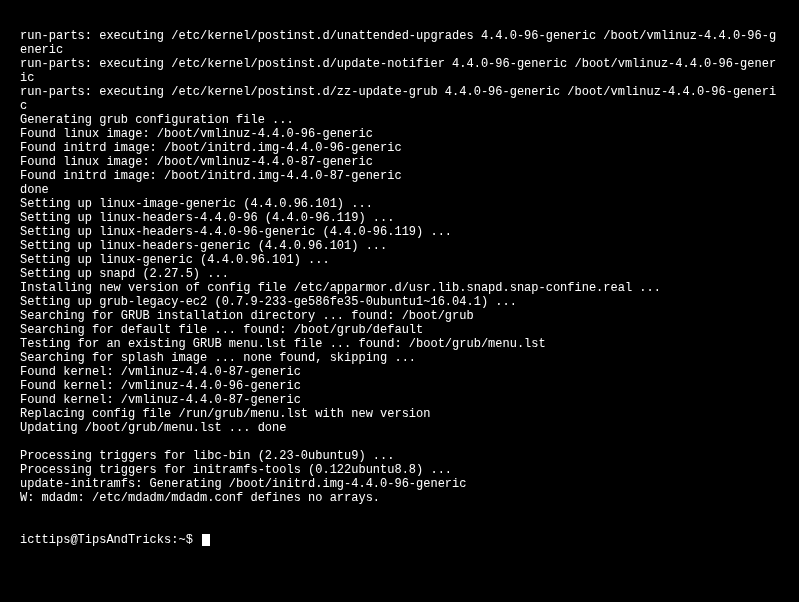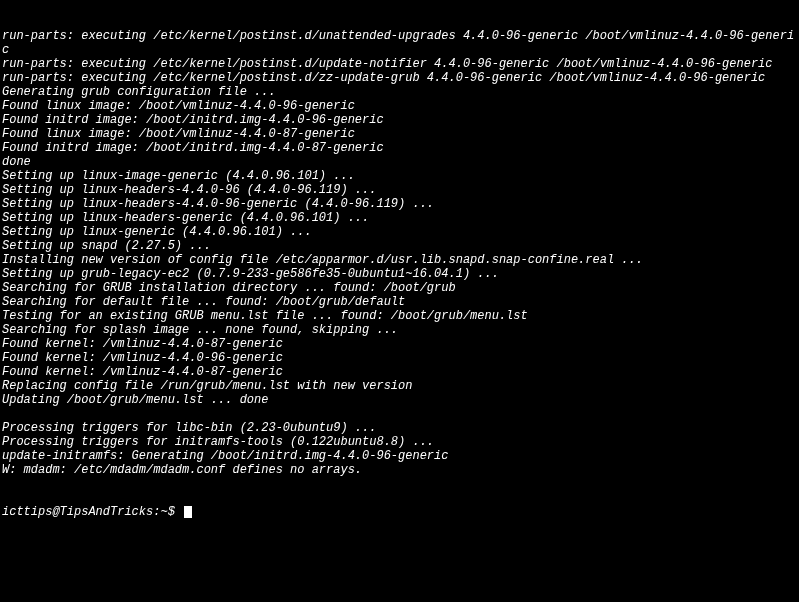--- a/index.html
+++ b/index.html
@@ -8,24 +8,23 @@
     width: 799px;
     height: 602px;
     background: #000;
     color: #fff;
     font-family: "Courier New", Courier, monospace;
     font-size: 12px;
     line-height: 14px;
     overflow: hidden;
   }
   .terminal {
-    padding: 1px 2px;
+    padding: 1px 20px;
     white-space: pre-wrap;
     word-break: break-all;
-    font-style: italic;
   }
   .line {
     min-height: 14px;
   }
   .prompt-line {
     display: flex;
     align-items: center;
   }
   .cursor {
     display: inline-block;

